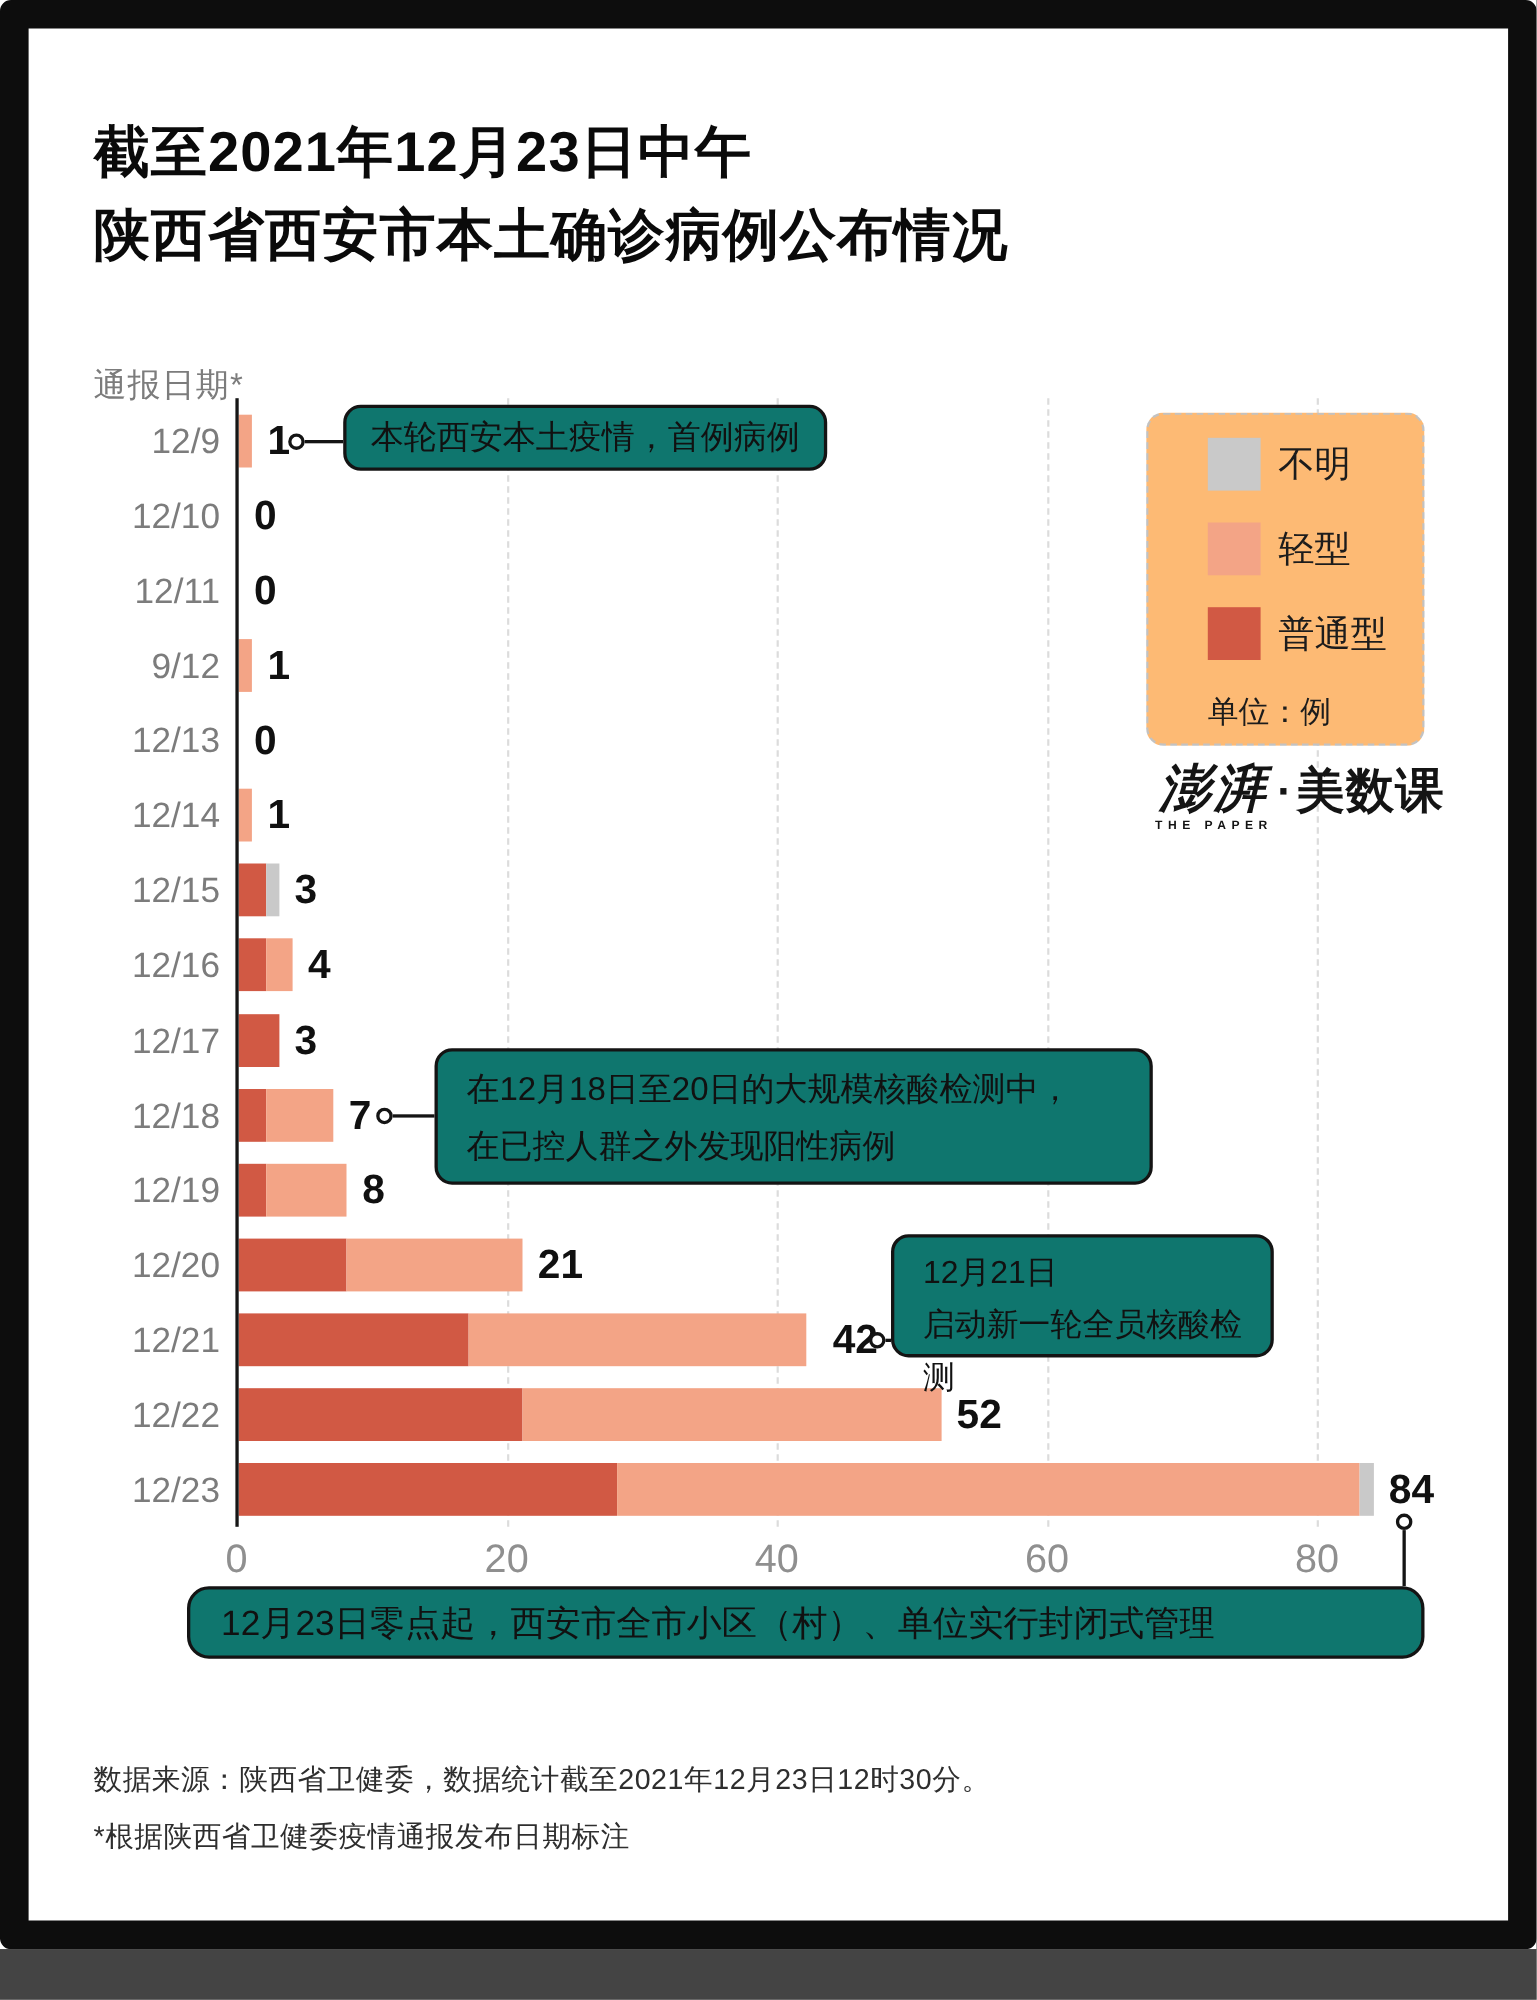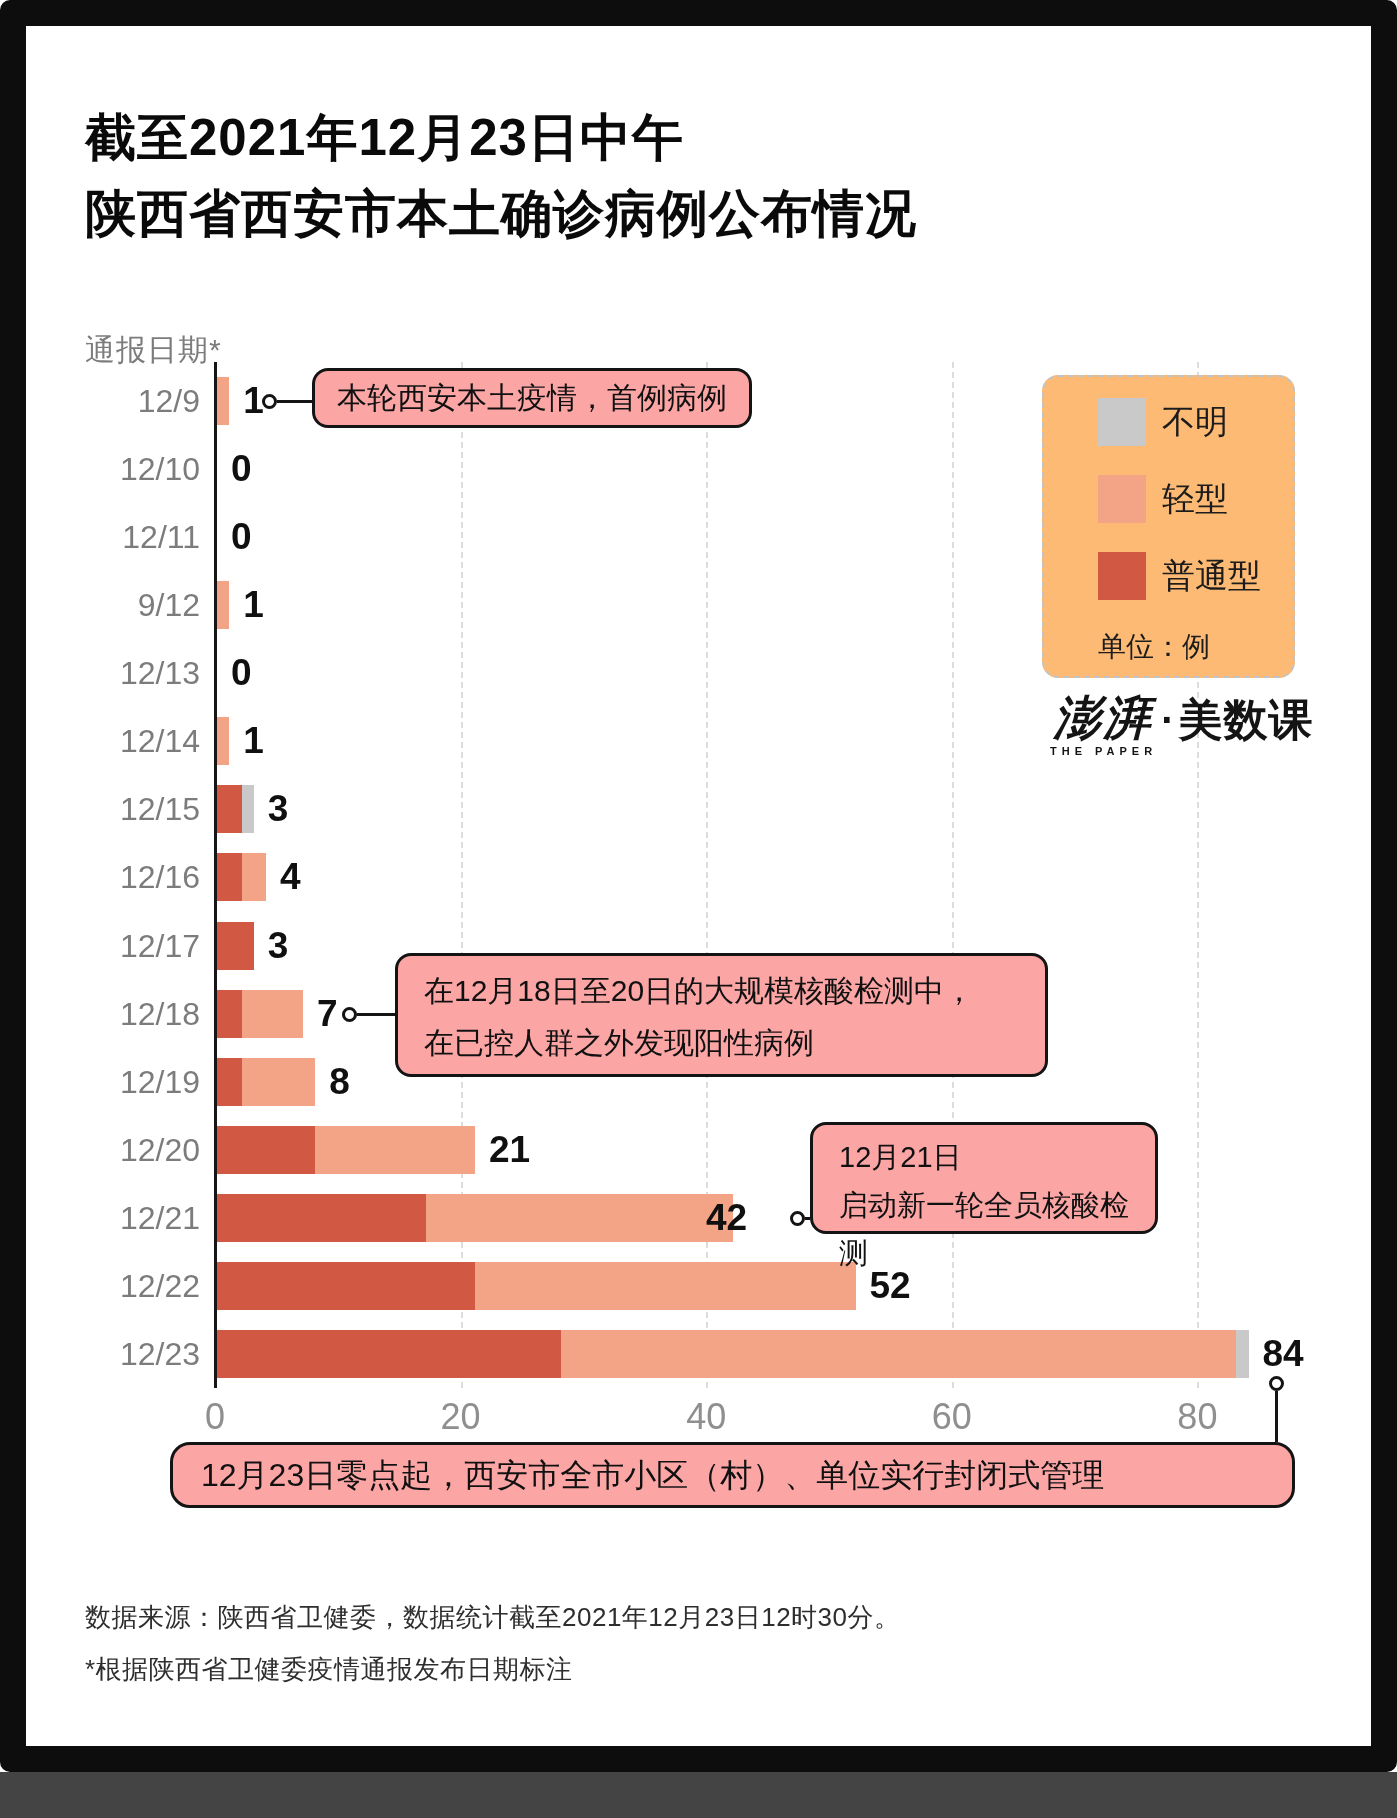--- a/index.html
+++ b/index.html
@@ -70,21 +70,21 @@
   }
   
   .logo{position:absolute;left:1050px;top:692px;z-index:3;display:flex;align-items:flex-start;color:#141414;}
   .logo-brand-wrap{display:flex;flex-direction:column;align-items:center;}
   .logo-brand{font-size:47px;font-weight:900;font-style:italic;letter-spacing:3px;line-height:52px;font-family:"Liberation Serif","DejaVu Serif",serif;}
   .logo-sub{font-size:11px;font-weight:700;letter-spacing:5px;line-height:14px;}
   .logo-dot{font-size:40px;font-weight:900;line-height:56px;padding:0 4px;}
   .logo-suffix{font-size:44px;font-weight:900;line-height:56px;letter-spacing:1px;}
   
   .ann-box{
-    position:absolute;background:#fca5a5;border:3px solid #141414;
+    position:absolute;background:#0f766e;border:3px solid #141414;
     box-sizing:border-box;z-index:4;color:#111;
   }
   .ann1{left:312px;top:368px;width:440px;height:60px;border-radius:16px;
         font-size:30px;line-height:54px;text-align:center;white-space:nowrap;}
   .ann2{left:395px;top:953px;width:653px;height:124px;border-radius:16px;
         font-size:30px;line-height:52px;padding:9px 0 0 26px;}
   .ann3{left:810px;top:1122px;width:348px;height:112px;border-radius:16px;
         font-size:29px;line-height:48px;padding:8px 0 0 26px;}
   .ann4{left:170px;top:1442px;width:1125px;height:66px;border-radius:20px;
         font-size:32px;line-height:60px;padding-left:28px;white-space:nowrap;}
@@ -181,21 +181,21 @@
       <div class="chart-row" style="top: 1125.77px;">
         <div class="date-label">12/20</div>
         <div class="bar-seg" style="left: 217px; width: 98.24px; background: rgb(209, 89, 68);"></div>
         <div class="bar-seg" style="left: 315.24px; width: 159.64px; background: rgb(243, 164, 134);"></div>
         <div class="value-label" style="left: 488.88px;">21</div>
       </div>
       <div class="chart-row" style="top: 1193.84px;">
         <div class="date-label">12/21</div>
         <div class="bar-seg" style="left: 217px; width: 208.76px; background: rgb(209, 89, 68);"></div>
         <div class="bar-seg" style="left: 425.76px; width: 307px; background: rgb(243, 164, 134);"></div>
-        <div class="value-label" style="left: 706px; text-align: center;">42</div>
+        <div class="value-label" style="left: 757px; text-align: center;">42</div>
       </div>
       <div class="chart-row" style="top: 1261.91px;">
         <div class="date-label">12/22</div>
         <div class="bar-seg" style="left: 217px; width: 257.88px; background: rgb(209, 89, 68);"></div>
         <div class="bar-seg" style="left: 474.88px; width: 380.68px; background: rgb(243, 164, 134);"></div>
         <div class="value-label" style="left: 869.56px;">52</div>
       </div>
       <div class="chart-row" style="top: 1329.98px;">
         <div class="date-label">12/23</div>
         <div class="bar-seg" style="left: 217px; width: 343.84px; background: rgb(209, 89, 68);"></div>

